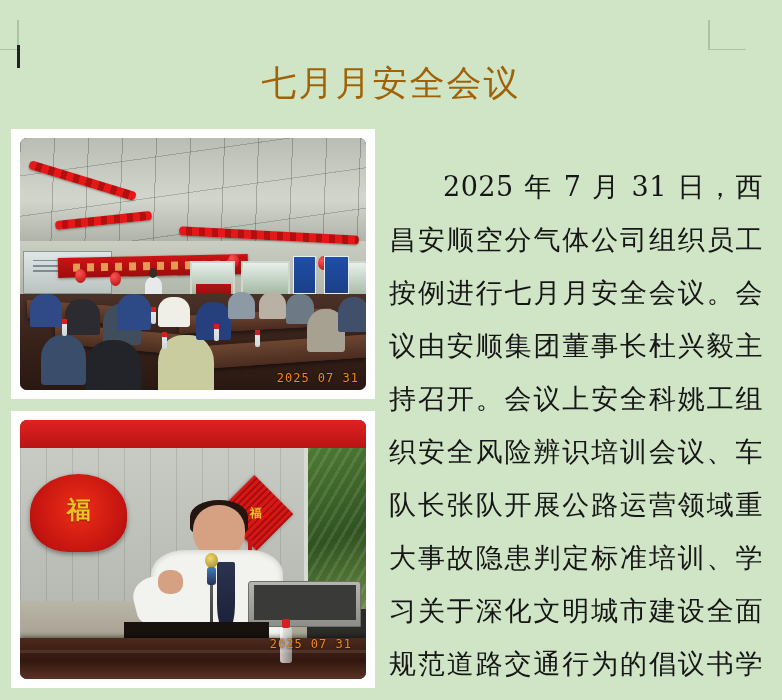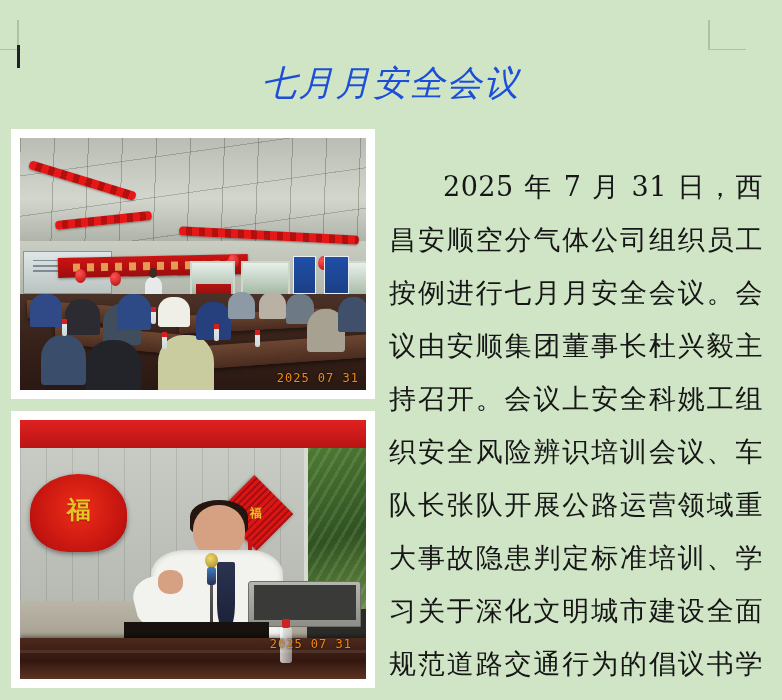--- a/index.html
+++ b/index.html
@@ -23,35 +23,35 @@
   .corner.tr .h{left:0;top:28.5px;width:38px;height:1.5px;}
 
   
   .caret{position:absolute;left:17px;top:45px;width:3px;height:23px;background:#231f28;}
 
   
   .doc-title{
     position:absolute;left:0;right:0;top:38px;
     text-align:center;
     font-size:35px;line-height:44px;
-    color:#1d4ed8;
+    color:#a16207;
     letter-spacing:2px;
     font-family:"DejaVu Serif","Liberation Serif",serif;
     font-weight:400;
     white-space:nowrap;
-    font-style:italic;
   }
 
   
   .photo-col{position:absolute;left:11px;top:129px;width:364px;}
   .photo-frame{background:#ffffff;padding:9px;box-sizing:border-box;width:364px;}
   .photo-frame + .photo-frame{margin-top:12px;}
   .photo{
     position:relative;width:346px;overflow:hidden;display:block;
     background:#2b2b28;
+    border-radius:7px;
   }
   .photo.p1{height:252px;}
   .photo.p2{height:259px;}
   .stamp{
     position:absolute;right:7px;bottom:5px;
     color:#f08a12;
     font-family:"DejaVu Sans Mono","Liberation Mono",monospace;
     font-size:12px;letter-spacing:1px;
     text-shadow:0 0 2px rgba(0,0,0,.8);
     white-space:nowrap;

